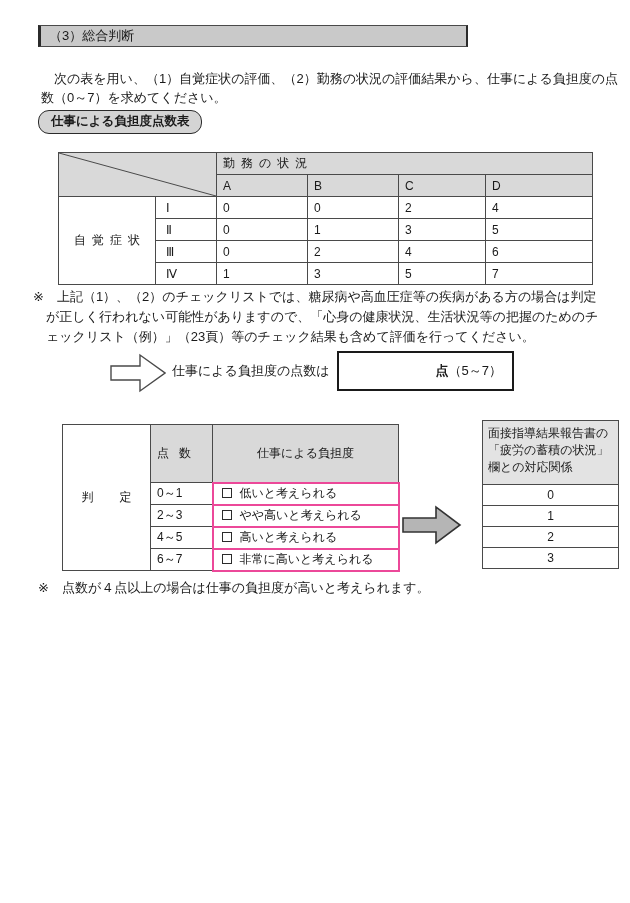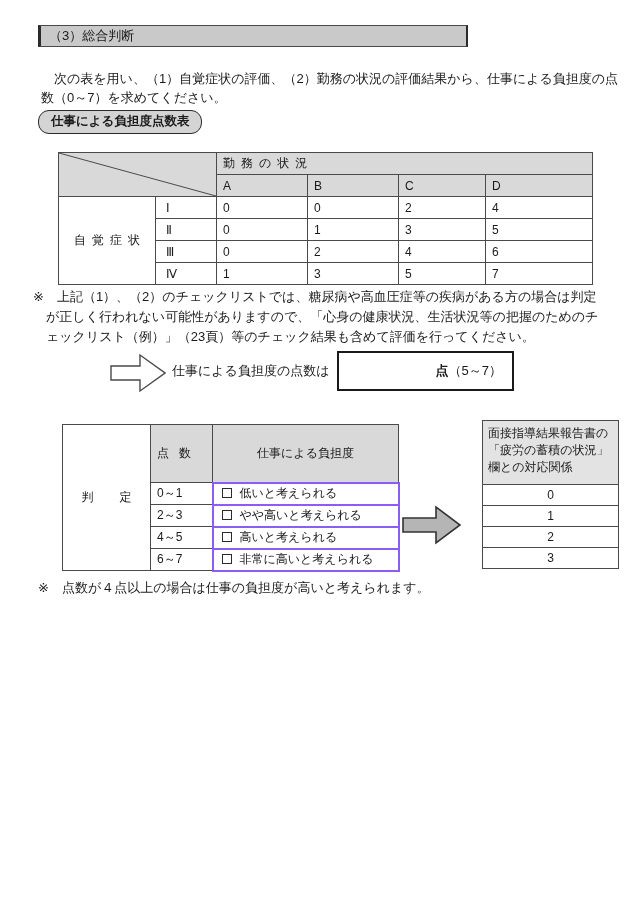--- a/index.html
+++ b/index.html
@@ -48,21 +48,21 @@
   .result-box .unit { font-weight: bold; }
 
   
   .judgment-section { position: absolute; left: 0; top: 420px; width: 630px; height: 165px; }
   .judgment-table { position: absolute; left: 62px; top: 4px; }
   .judgment-table .hdr { background: #d9d9d9; }
   .judgment-table .hdr-row td { height: 58px; }
   .judge-cell { text-align: center; padding: 0; background: #ffffff; }
   .spread-lg { letter-spacing: 26px; margin-right: -26px; }
   .spread-md { letter-spacing: 10px; margin-right: -10px; }
-  .load-cell { border: 2px solid #8b5cf6; padding-left: 8px; }
+  .load-cell { border: 2px solid #ec4899; padding-left: 8px; }
   .cb { display: inline-block; width: 10px; height: 10px; border: 1.3px solid #2b2b2b; background: #fff; margin-right: 8px; vertical-align: -1px; }
 
   .arrow-gray { position: absolute; left: 402px; top: 84px; }
 
   .corr-table { position: absolute; left: 462px; top: 0; margin-left: 20px; }
   .corr-table .hdr { background: #e3e3e3; font-size: 12px; line-height: 17px; padding: 4px 4px 4px 5px; height: 64px; vertical-align: top; }
   .corr-table td.val { text-align: center; padding: 0; height: 21px; width: 136px; }
 
   .note2 { position: absolute; left: 38px; top: 579px; font-size: 13px; }
 </style>

